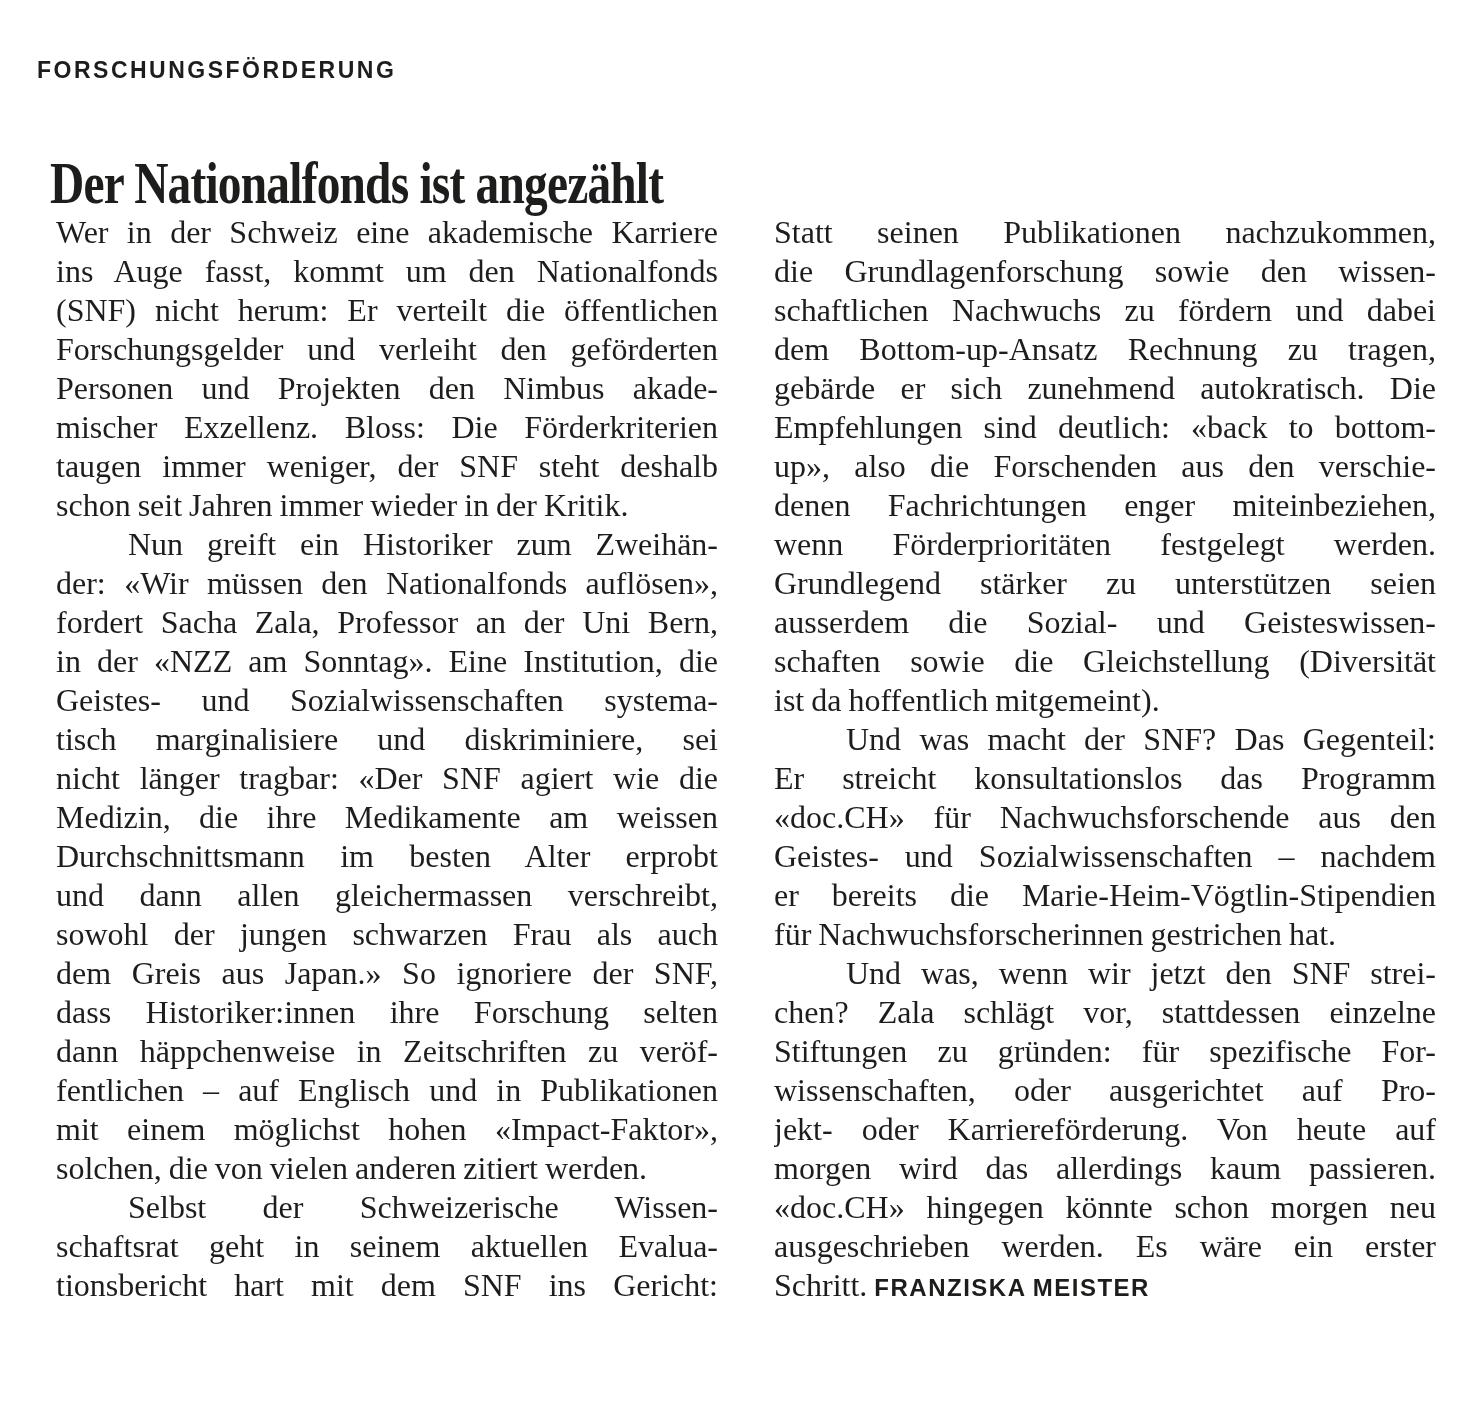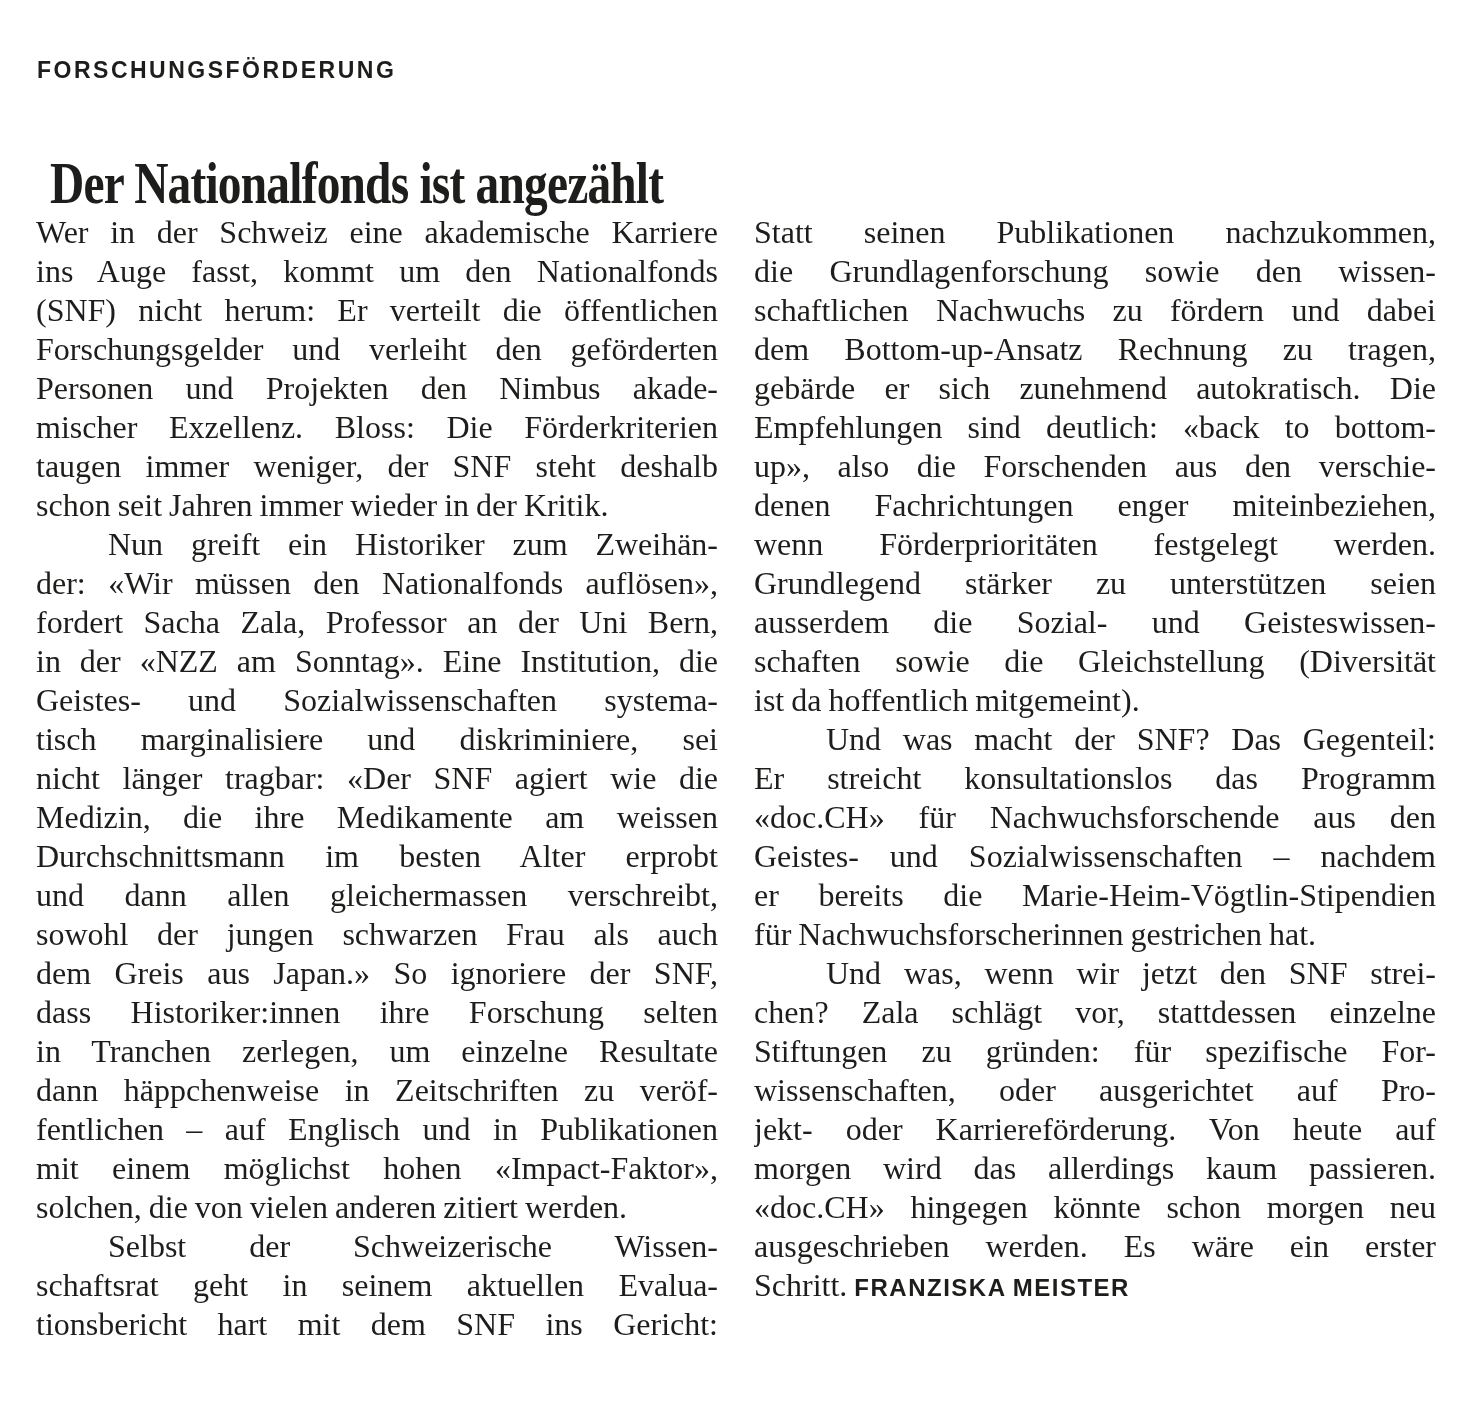--- a/index.html
+++ b/index.html
@@ -57,20 +57,21 @@
     font-family: "Liberation Serif", serif;
     font-size: 32px;
     line-height: 39px;
     word-spacing: -1px;
   }
   .line {
     height: 39px;
     overflow: hidden;
     text-align: justify;
     text-align-last: justify;
+    margin-left: 20px;
   }
   .line.last {
     text-align: left;
     text-align-last: left;
   }
   .line.indent { text-indent: 72px; }
   .byline {
     font-family: "Liberation Sans", sans-serif;
     font-weight: 700;
     font-size: 24px;
@@ -104,21 +105,20 @@
         <div class="line">in der «NZZ am Sonntag». Eine Institution, die</div>
         <div class="line">Geistes- und Sozialwissenschaften systema-</div>
         <div class="line">tisch marginalisiere und diskriminiere, sei</div>
         <div class="line">nicht länger tragbar: «Der SNF agiert wie die</div>
         <div class="line">Medizin, die ihre Medikamente am weissen</div>
         <div class="line">Durchschnittsmann im besten Alter erprobt</div>
         <div class="line">und dann allen gleichermassen verschreibt,</div>
         <div class="line">sowohl der jungen schwarzen Frau als auch</div>
         <div class="line">dem Greis aus Japan.» So ignoriere der SNF,</div>
         <div class="line">dass Historiker:innen ihre Forschung selten</div>
-        <div class="line">in Tranchen zerlegen, um einzelne Resultate</div>
         <div class="line">dann häppchenweise in Zeitschriften zu veröf-</div>
         <div class="line">fentlichen – auf Englisch und in Publikationen</div>
         <div class="line">mit einem möglichst hohen «Impact-Faktor»,</div>
         <div class="line last">solchen, die von vielen anderen zitiert werden.</div>
         <div class="line indent">Selbst der Schweizerische Wissen-</div>
         <div class="line">schaftsrat geht in seinem aktuellen Evalua-</div>
         <div class="line">tionsbericht hart mit dem SNF ins Gericht:</div>
       </div>
     <div class="col" id="col-right">
         <div class="line">Statt seinen Publikationen nachzukommen,</div>

